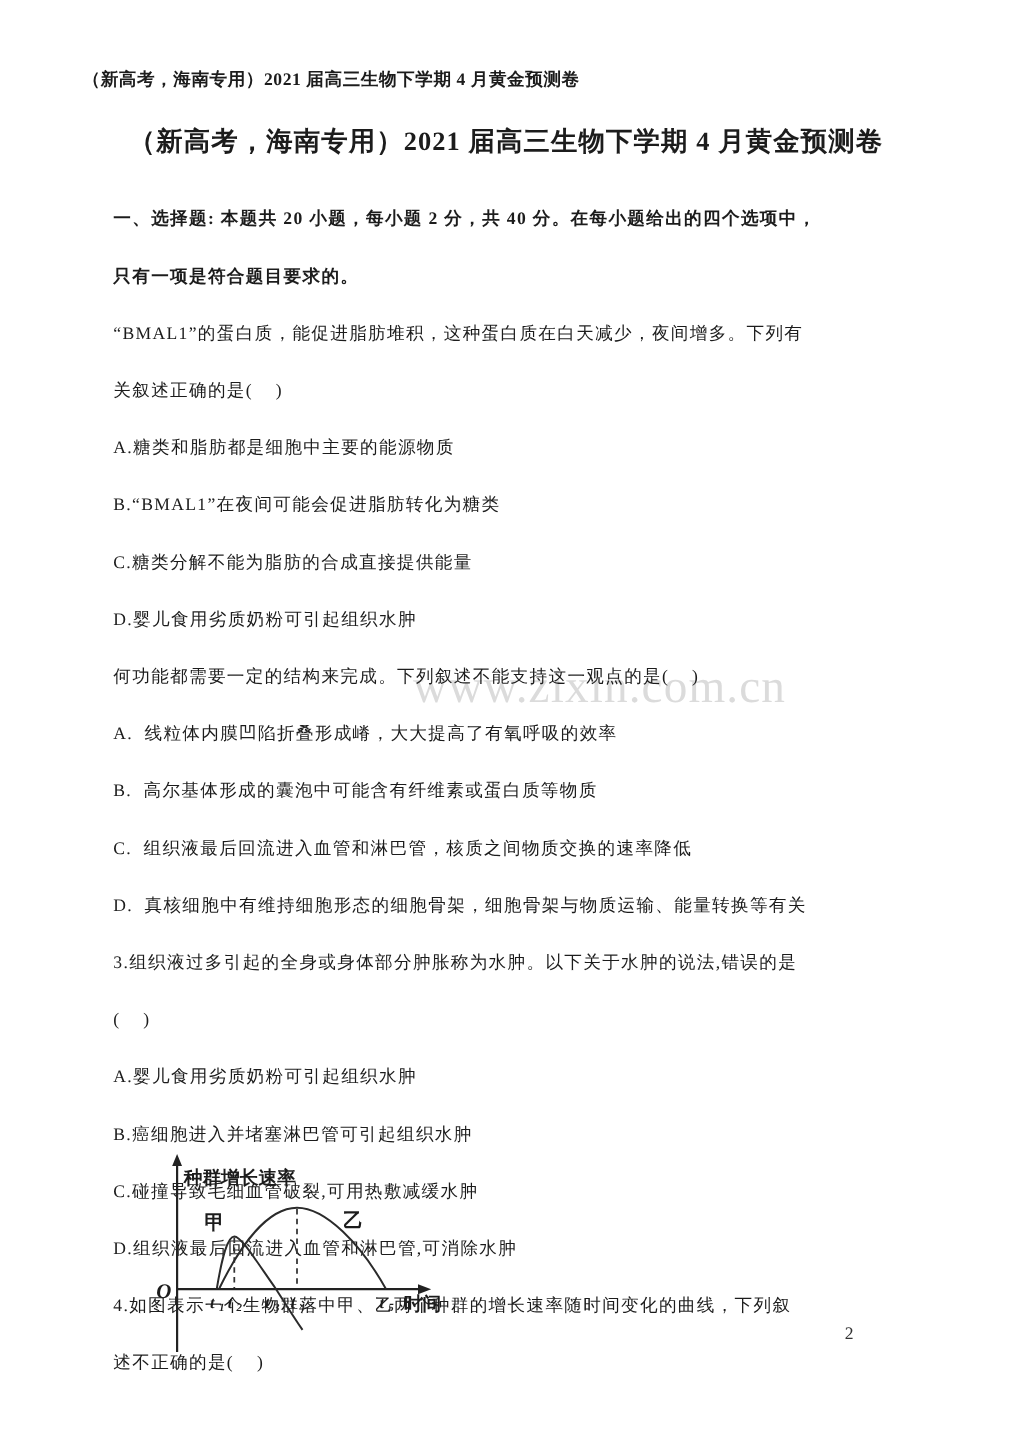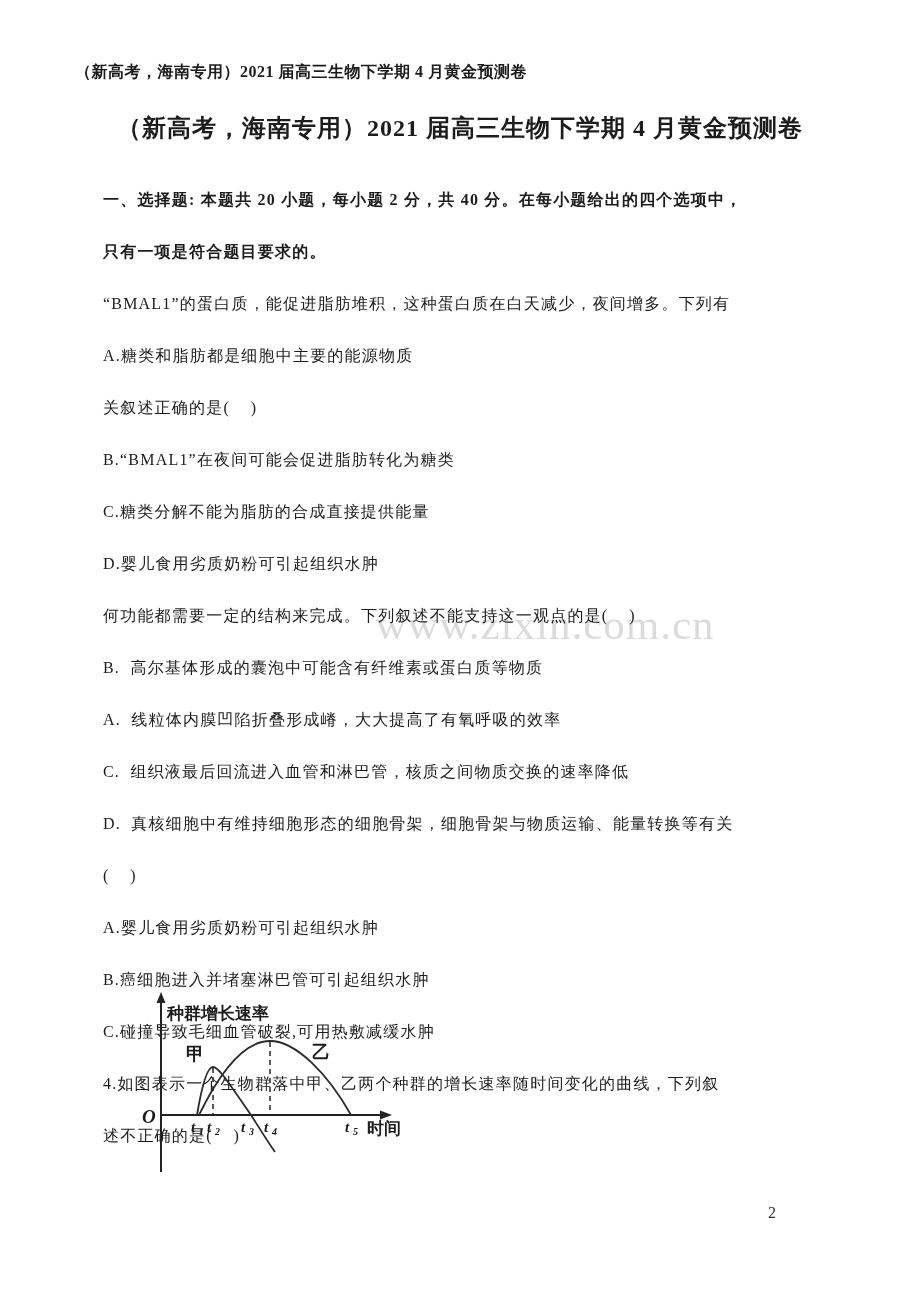--- a/index.html
+++ b/index.html
@@ -22,21 +22,21 @@
     font-size:16px;line-height:52px;margin-top:14px;
   }
   .content .line{letter-spacing:1.2px;}
   .bold{font-weight:bold;}
   .watermark{
     position:absolute;left:205px;top:600px;width:680px;
     font-size:43px;color:rgba(90,90,90,0.22);letter-spacing:1px;
     font-family:Liberation Serif, serif;white-space:nowrap;
     pointer-events:none;user-select:none;text-align:center;
   }
-  .figure-wrap{position:absolute;left:100px;top:988px;}
+  .figure-wrap{position:absolute;left:100px;top:1045px;}
   .page-number{
     position:absolute;left:768px;top:1204px;font-size:16px;color:#333;
   }
   svg text{fill:#1c1c1c;}
   .axis-label{font-weight:bold;font-size:17px;font-family:"Liberation Serif",serif;}
   .curve-label{font-weight:bold;font-size:18px;font-family:"Liberation Serif",serif;}
   .tick-label{font-style:italic;font-weight:bold;font-size:15px;font-family:"Liberation Serif",serif;}
   .tick-sub{font-style:italic;font-weight:bold;font-size:10px;font-family:"Liberation Serif",serif;}
   .origin-label{font-style:italic;font-weight:bold;font-size:19px;font-family:"Liberation Serif",serif;}
 </style>
@@ -47,36 +47,38 @@
 
 <div class="doc-header line">（新高考，海南专用）2021 届高三生物下学期 4 月黄金预测卷</div>
 
 <div class="doc-title line">（新高考，海南专用）2021 届高三生物下学期 4 月黄金预测卷</div>
 
 <div class="content">
   <div class="line bold">一、选择题: 本题共 20 小题，每小题 2 分，共 40 分。在每小题给出的四个选项中，</div>
   <div class="line bold">只有一项是符合题目要求的。</div>
 
   <div class="line">“BMAL1”的蛋白质，能促进脂肪堆积，这种蛋白质在白天减少，夜间增多。下列有</div>
+  <div class="line">关叙述正确的是(    )</div>
   <div class="line">A.糖类和脂肪都是细胞中主要的能源物质</div>
-  <div class="line">关叙述正确的是(    )</div>
   <div class="line">B.“BMAL1”在夜间可能会促进脂肪转化为糖类</div>
   <div class="line">C.糖类分解不能为脂肪的合成直接提供能量</div>
   <div class="line">D.婴儿食用劣质奶粉可引起组织水肿</div>
 
   <div class="line">何功能都需要一定的结构来完成。下列叙述不能支持这一观点的是(    )</div>
+  <div class="line">A.  线粒体内膜凹陷折叠形成嵴，大大提高了有氧呼吸的效率</div>
   <div class="line">B.  高尔基体形成的囊泡中可能含有纤维素或蛋白质等物质</div>
-  <div class="line">A.  线粒体内膜凹陷折叠形成嵴，大大提高了有氧呼吸的效率</div>
   <div class="line">C.  组织液最后回流进入血管和淋巴管，核质之间物质交换的速率降低</div>
   <div class="line">D.  真核细胞中有维持细胞形态的细胞骨架，细胞骨架与物质运输、能量转换等有关</div>
 
+  <div class="line">3.组织液过多引起的全身或身体部分肿胀称为水肿。以下关于水肿的说法,错误的是</div>
   <div class="line">(    )</div>
   <div class="line">A.婴儿食用劣质奶粉可引起组织水肿</div>
   <div class="line">B.癌细胞进入并堵塞淋巴管可引起组织水肿</div>
   <div class="line">C.碰撞导致毛细血管破裂,可用热敷减缓水肿</div>
+  <div class="line">D.组织液最后回流进入血管和淋巴管,可消除水肿</div>
 
   <div class="line">4.如图表示一个生物群落中甲、乙两个种群的增长速率随时间变化的曲线，下列叙</div>
   <div class="line">述不正确的是(    )</div>
 </div>
 
 <div class="figure-wrap">
   <svg width="440" height="200" viewBox="0 0 440 200">
 
     <line x1="61" y1="12" x2="61" y2="184" stroke="#222" stroke-width="2"></line>
     <polygon points="61,4 56.5,15 65.5,15" fill="#222"></polygon>

